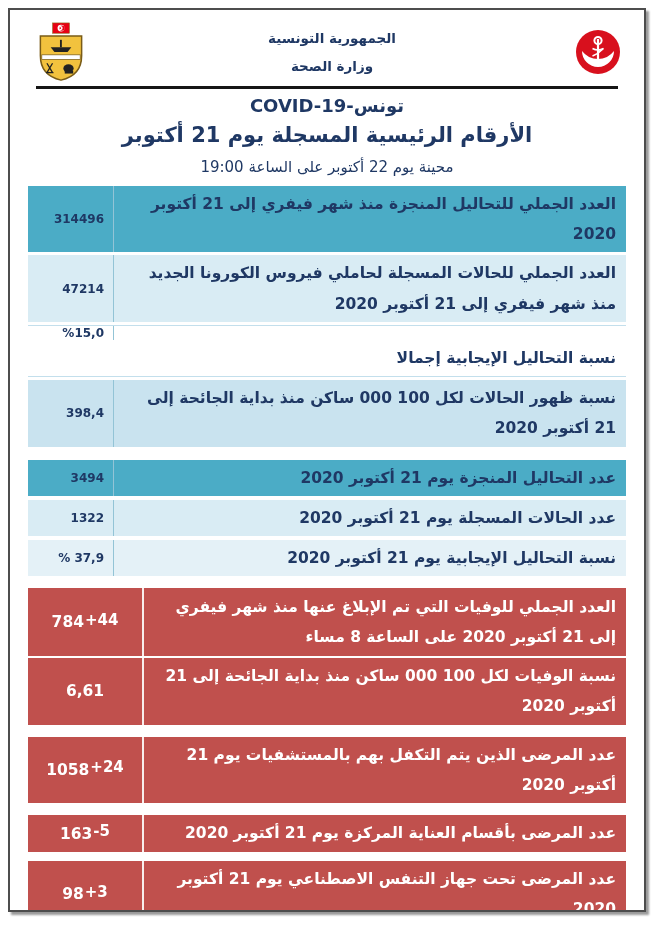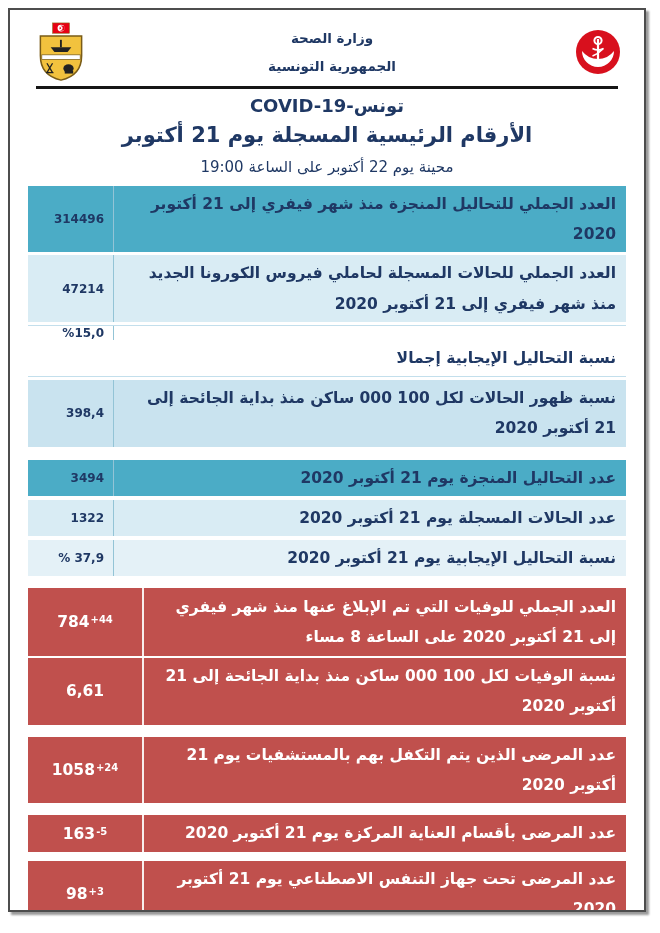--- a/index.html
+++ b/index.html
@@ -37,21 +37,21 @@
   .r-h34{min-height:34px;}.r-h62{min-height:62px;}.r-h33{min-height:33px;}
   .daily{margin-top:13px;}
   .daily .row{margin-bottom:4px;min-height:31px;}
   .daily .row:first-child{min-height:35px;}
   
   .redblk{margin:0 2px;background:#C0504D;}
   .redblk .val{width:116px;justify-content:center;padding-right:0;color:#fff;font-size:15.5px;
                border-right:2px solid rgba(255,255,255,.9);}
   .redblk .lbl{color:#fff;}
   .redblk .row + .row{border-top:2px solid #fff;}
-  sup.delta{font-size:10px;font-weight:bold;margin-left:1px;line-height:1;position:relative;top:-2px;}
+  sup.delta{font-size:15px;font-weight:bold;margin-left:1px;line-height:1;position:relative;top:-2px;}
   .mt12{margin-top:12px;}.mt9{margin-top:9px;}
   .rh68{min-height:68px;}.rh31{min-height:31px;}.rh37{min-height:37px;}
 </style>
 </head>
 <body>
 
 <div class="page">
 
   <div class="hdr">
     <svg class="coat" viewBox="0 0 60 64">
@@ -62,22 +62,22 @@
       <circle cx="29.2" cy="6.5" r="1" fill="#E70013"></circle>
       <path d="M8 15 h44 v21 q0 21 -22 26 q-22 -5 -22 -26 Z" fill="#F2C23E" stroke="#7a5c17" stroke-width="1.6"></path>
       <rect x="28.9" y="19" width="2" height="8" fill="#222"></rect>
       <path d="M19 27 h22 l-4 5 h-14 Z" fill="#222"></path>
       <rect x="9.5" y="35" width="41" height="5" fill="#fff" stroke="#7a5c17" stroke-width="0.8"></rect>
       <path d="M15 44 l6 10 M21 44 l-6 10 M14 54 h8" stroke="#222" stroke-width="1.4" fill="none"></path>
       <ellipse cx="38" cy="49.5" rx="5.5" ry="4.5" fill="#222"></ellipse>
       <rect x="34" y="52" width="9" height="3" fill="#222"></rect>
     </svg>
     <div class="hdr-center">
+      <div>الجمهورية التونسية</div>
       <div>وزارة الصحة</div>
-      <div>الجمهورية التونسية</div>
     </div>
     <svg class="mlogo" viewBox="0 0 48 48">
       <circle cx="24" cy="24" r="22" fill="#D8101D"></circle>
       <path d="M8 23 A16 16 0 0 0 40 23 A20 20 0 0 1 8 23 Z" fill="#fff"></path>
       <rect x="22.9" y="11" width="2.2" height="21" fill="#fff"></rect>
       <circle cx="24" cy="12.5" r="3.6" fill="none" stroke="#fff" stroke-width="2"></circle>
       <path d="M18.5 20.5 q5.5 3 11 0 q-5.5 5.5 -11 7.5" fill="none" stroke="#fff" stroke-width="1.6"></path>
     </svg>
   </div>
 

